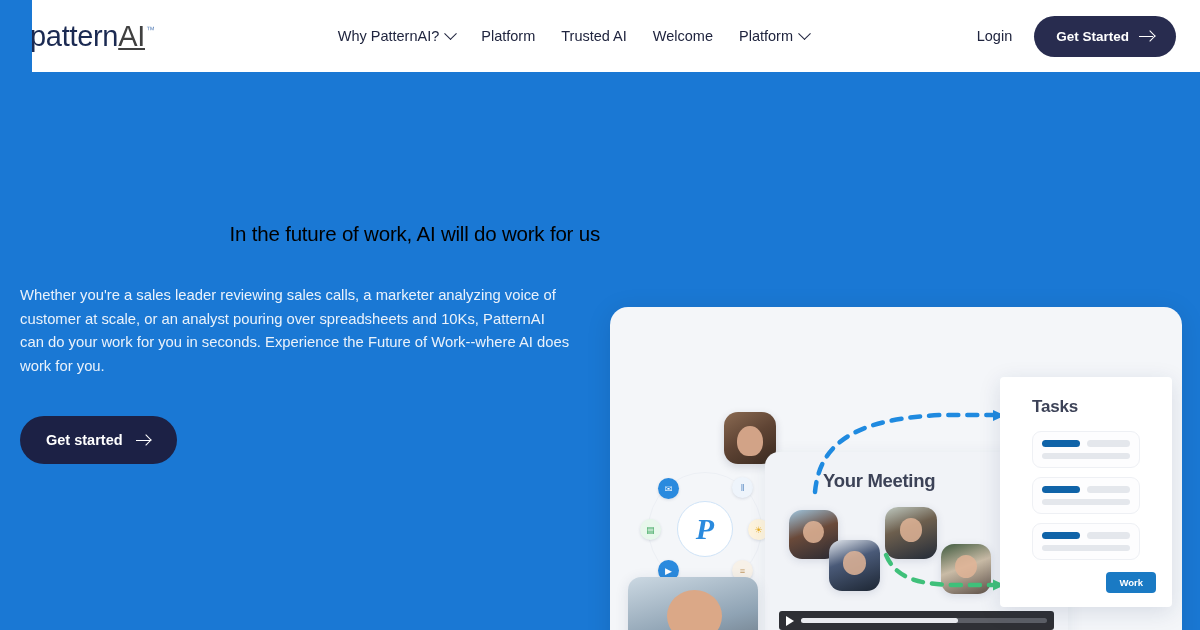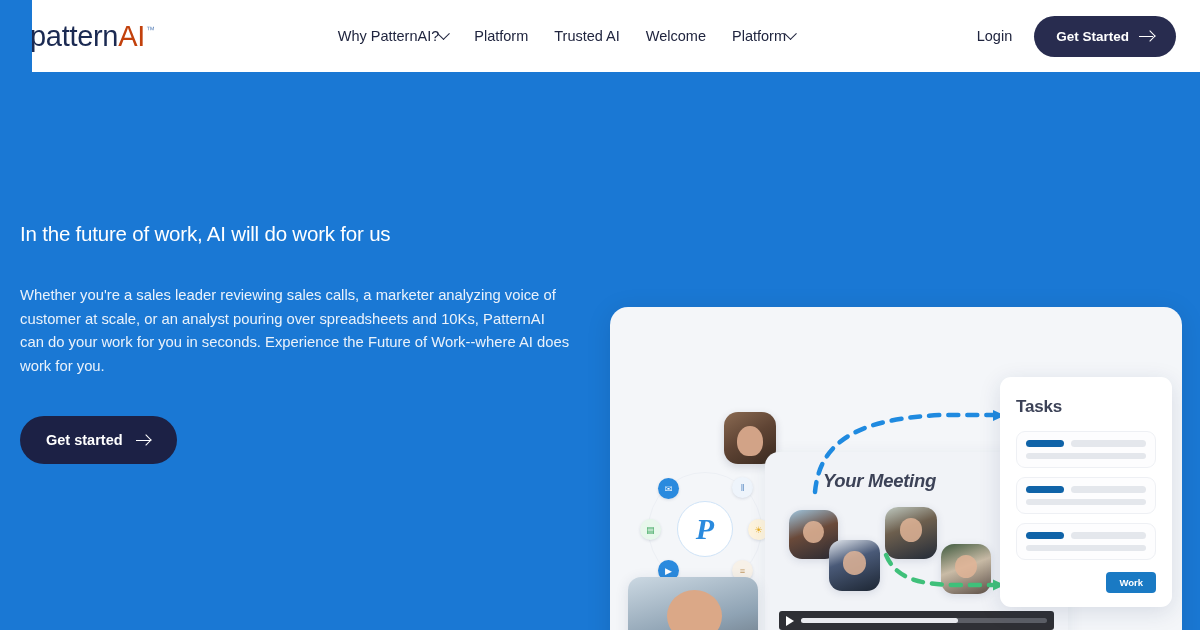--- a/index.html
+++ b/index.html
@@ -26,32 +26,33 @@
     display: flex;
     align-items: baseline;
     font-size: 29px;
     font-weight: 400;
     letter-spacing: -0.3px;
     padding-left: 0px;
     margin-left: -2px;
     white-space: nowrap;
   }
   .logo-pattern { color: #1b2a52; }
-  .logo-ai { color: #c2410c; }
+  .logo-ai { color: #404040; text-decoration: underline; }
   .logo-tm { font-size: 9px; color: #6b8fc0; position: relative; top: -13px; left: 1px; }
 
   .nav {
     display: flex;
     align-items: center;
     gap: 26px;
     margin-left: 184px;
   }
   .nav-item {
     display: flex;
     align-items: center;
+    gap: 7px;
     font-size: 14.5px;
     color: #20253f;
     cursor: pointer;
     white-space: nowrap;
   }
   .chev {
     width: 9px; height: 9px;
     border-right: 1.7px solid #20253f;
     border-bottom: 1.7px solid #20253f;
     transform: rotate(45deg) translate(-2px,-2px);
@@ -118,24 +119,25 @@
     width: 580px;
   }
   .hero-title {
     color: #ffffff;
     font-size: 68px;
     line-height: 79px;
     font-weight: bold;
     letter-spacing: -1.6px;
   }
   .hero-sub {
-    color: #ffffff;
+    color: #000000;
     font-size: 20.5px;
     margin-top: 32px;
     letter-spacing: -0.2px;
+    text-align: right;
   }
   .hero-body {
     color: #eaf2fb;
     font-size: 14.8px;
     line-height: 23.5px;
     margin-top: 38px;
     width: 552px;
   }
   .hero-ctas {
     margin-top: 38px;
@@ -252,21 +254,20 @@
     box-shadow: 0 3px 18px rgba(30,50,90,.07);
   }
   .meeting-title {
     position: absolute;
     left: 58px; top: 18px;
     font-size: 18.5px;
     font-weight: bold;
     color: #3c4257;
     letter-spacing: -0.3px;
     white-space: nowrap;
-    font-style: italic;
   }
   .m-av {
     position: absolute;
     border-radius: 13px;
     overflow: hidden;
     box-shadow: 0 2px 8px rgba(30,50,90,.13);
   }
   .m-av.a1 { left: 24px;  top: 58px;  width: 49px; height: 49px;
              background:linear-gradient(160deg,#9fc5de 0%,#6a4a3a 45%,#2b2b33 100%); }
   .m-av.a2 { left: 64px;  top: 88px;  width: 51px; height: 51px;
@@ -327,23 +328,23 @@
     content:""; position:absolute; left:12%; top:50%;
     width:78%; height:56%; border-radius:40px 40px 0 0; background:#53565c;
   }
 
   
   .tasks {
     position: absolute;
     left: 390px; top: 70px;
     width: 172px; height: 230px;
     background: #fff;
-    border-radius: 11px;
+    border-radius: 4px;
     box-shadow: 0 5px 22px rgba(25,50,95,.13);
-    padding: 20px 16px 14px;
+    padding: 20px 32px 14px;
   }
   .tasks-title {
     font-size: 17px; font-weight: bold; color: #3c4257;
     letter-spacing: -0.2px;
     margin-bottom: 14px;
   }
   .task-row {
     background: #fdfdfe;
     border: 1px solid #eef0f4;
     border-radius: 9px;

